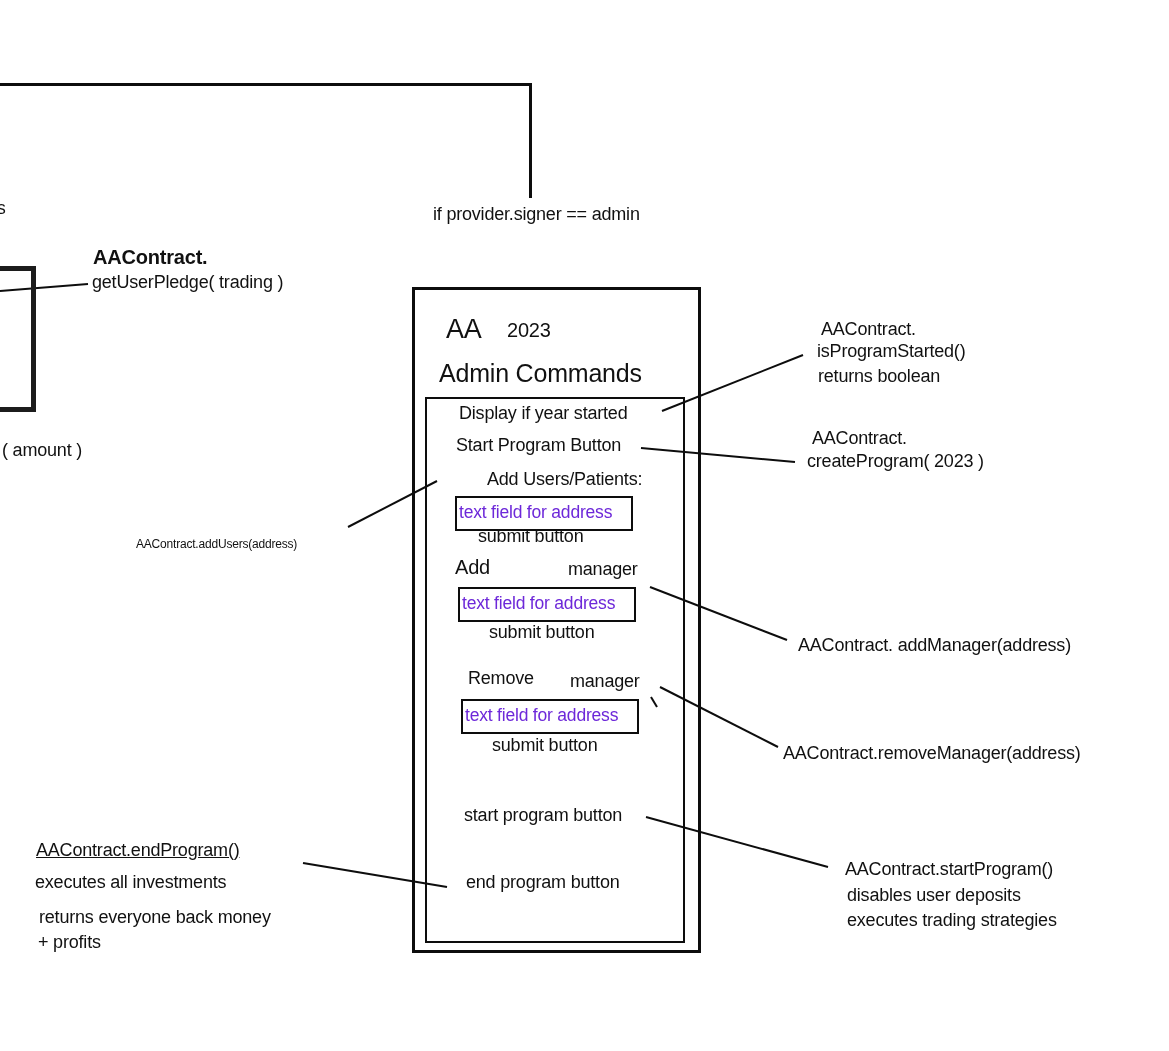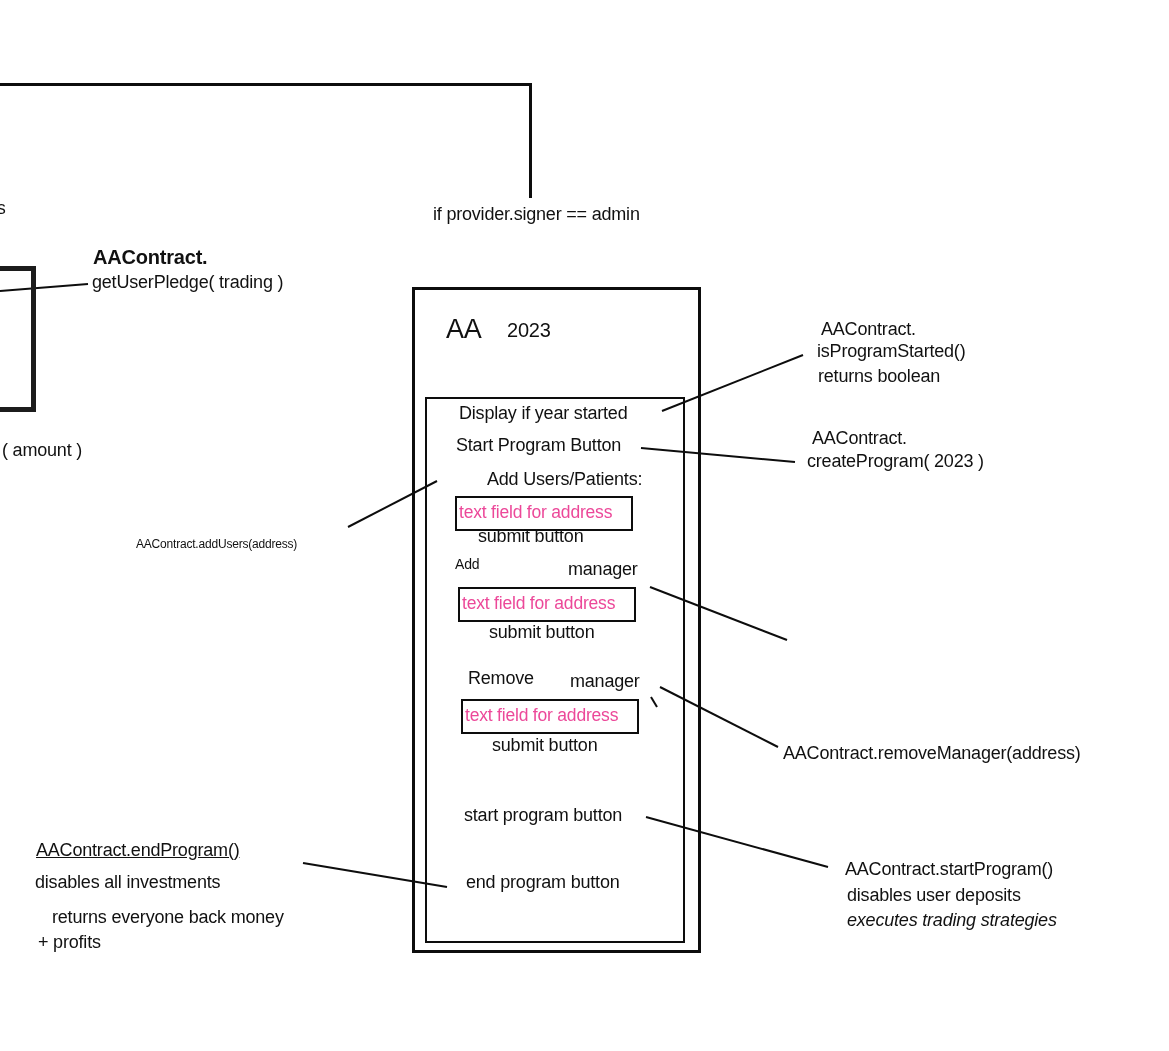--- a/index.html
+++ b/index.html
@@ -52,21 +52,21 @@
   }
   .field-box {
     position: absolute;
     width: 172px; height: 31px;
     border: 2px solid #0d0d0d;
     font-size: 17.5px;
     line-height: 29px;
     padding-left: 2px;
     white-space: nowrap;
     overflow: hidden;
-    color: #ec4899;
+    color: #6d28d9;
     letter-spacing: -0.2px;
   }
 </style>
 </head>
 <body>
 
 <div class="canvas">
 
   <svg class="connectors" viewBox="0 0 1169 1051" xmlns="http://www.w3.org/2000/svg">
     <line x1="0" y1="291" x2="88" y2="284" stroke="#0d0d0d" stroke-width="2"></line>
@@ -91,55 +91,57 @@
   <div class="t" style="left:93px; top:246px; font-size:20px; font-weight:bold;">AAContract.</div>
   <div class="t" style="left:92px; top:272px; font-size:18px;">getUserPledge( trading )</div>
 
   <div class="t" style="left:2px; top:440px; font-size:18px;text-align:right;">( amount )</div>
 
   <div class="outer-box"></div>
   <div class="inner-box"></div>
 
   <div class="t" style="left:446px; top:314px; font-size:27px;">AA</div>
   <div class="t" style="left:507px; top:319px; font-size:20px;">2023</div>
+  <div class="t" style="left:439px; top:359px; font-size:25px;">Admin Commands</div>
 
   <div class="t" style="left:459px; top:403px; font-size:18px;">Display if year started</div>
   <div class="t" style="left:456px; top:435px; font-size:18px;">Start Program Button</div>
   <div class="t" style="left:443px; top:469px; font-size:18px;margin-left:44px;">Add Users/Patients:</div>
 
   <div class="field-box" style="left:455px; top:496px;">text field for address</div>
   <div class="t" style="left:478px; top:526px; font-size:18px;">submit button</div>
 
-  <div class="t" style="left:455px; top:556px; font-size:14px;">Add</div>
+  <div class="t" style="left:455px; top:556px; font-size:20px;">Add</div>
   <div class="t" style="left:568px; top:559px; font-size:18px;">manager</div>
   <div class="field-box" style="left:458px; top:587px;">text field for address</div>
   <div class="t" style="left:489px; top:622px; font-size:18px;">submit button</div>
 
   <div class="t" style="left:468px; top:668px; font-size:18px;">Remove</div>
   <div class="t" style="left:570px; top:671px; font-size:18px;">manager</div>
   <div class="field-box" style="left:461px; top:699px;">text field for address</div>
   <div class="t" style="left:492px; top:735px; font-size:18px;">submit button</div>
 
   <div class="t" style="left:464px; top:805px; font-size:18px;">start program button</div>
   <div class="t" style="left:466px; top:872px; font-size:18px;">end program button</div>
 
   <div class="t" style="left:821px; top:319px; font-size:18px;">AAContract.</div>
   <div class="t" style="left:817px; top:341px; font-size:18px;">isProgramStarted()</div>
   <div class="t" style="left:818px; top:366px; font-size:18px;">returns boolean</div>
 
   <div class="t" style="left:812px; top:428px; font-size:18px;">AAContract.</div>
   <div class="t" style="left:807px; top:451px; font-size:18px;">createProgram( 2023 )</div>
 
+  <div class="t" style="left:798px; top:635px; font-size:18px;">AAContract. addManager(address)</div>
 
   <div class="t" style="left:783px; top:743px; font-size:18px;">AAContract.removeManager(address)</div>
 
   <div class="t" style="left:845px; top:859px; font-size:18px;">AAContract.startProgram()</div>
   <div class="t" style="left:847px; top:885px; font-size:18px;">disables user deposits</div>
-  <div class="t" style="left:847px; top:910px; font-size:18px;font-style:italic;">executes trading strategies</div>
+  <div class="t" style="left:847px; top:910px; font-size:18px;">executes trading strategies</div>
 
   <div class="t" style="left:136px; top:538px; font-size:12px;">AAContract.addUsers(address)</div>
 
   <div class="t" style="left:36px; top:840px; font-size:18px;text-decoration:underline;">AAContract.endProgram()</div>
-  <div class="t" style="left:35px; top:872px; font-size:18px;">disables all investments</div>
-  <div class="t" style="left:39px; top:907px; font-size:18px;margin-left:13px;">returns everyone back money</div>
+  <div class="t" style="left:35px; top:872px; font-size:18px;">executes all investments</div>
+  <div class="t" style="left:39px; top:907px; font-size:18px;">returns everyone back money</div>
   <div class="t" style="left:38px; top:932px; font-size:18px;">+ profits</div>
 
 </div>
 
 </body></html>

